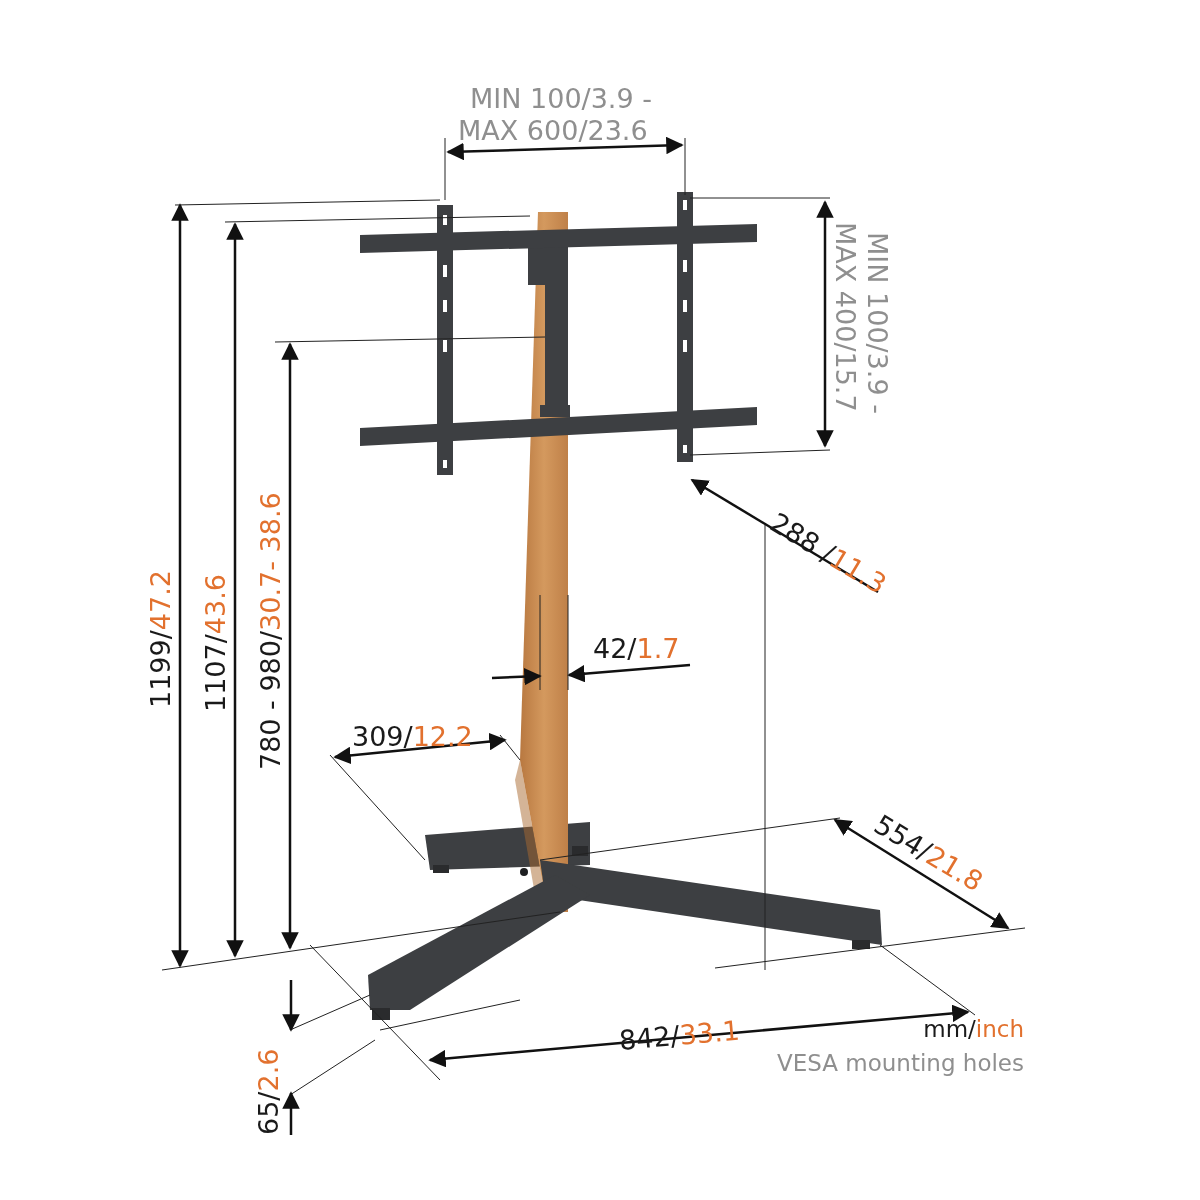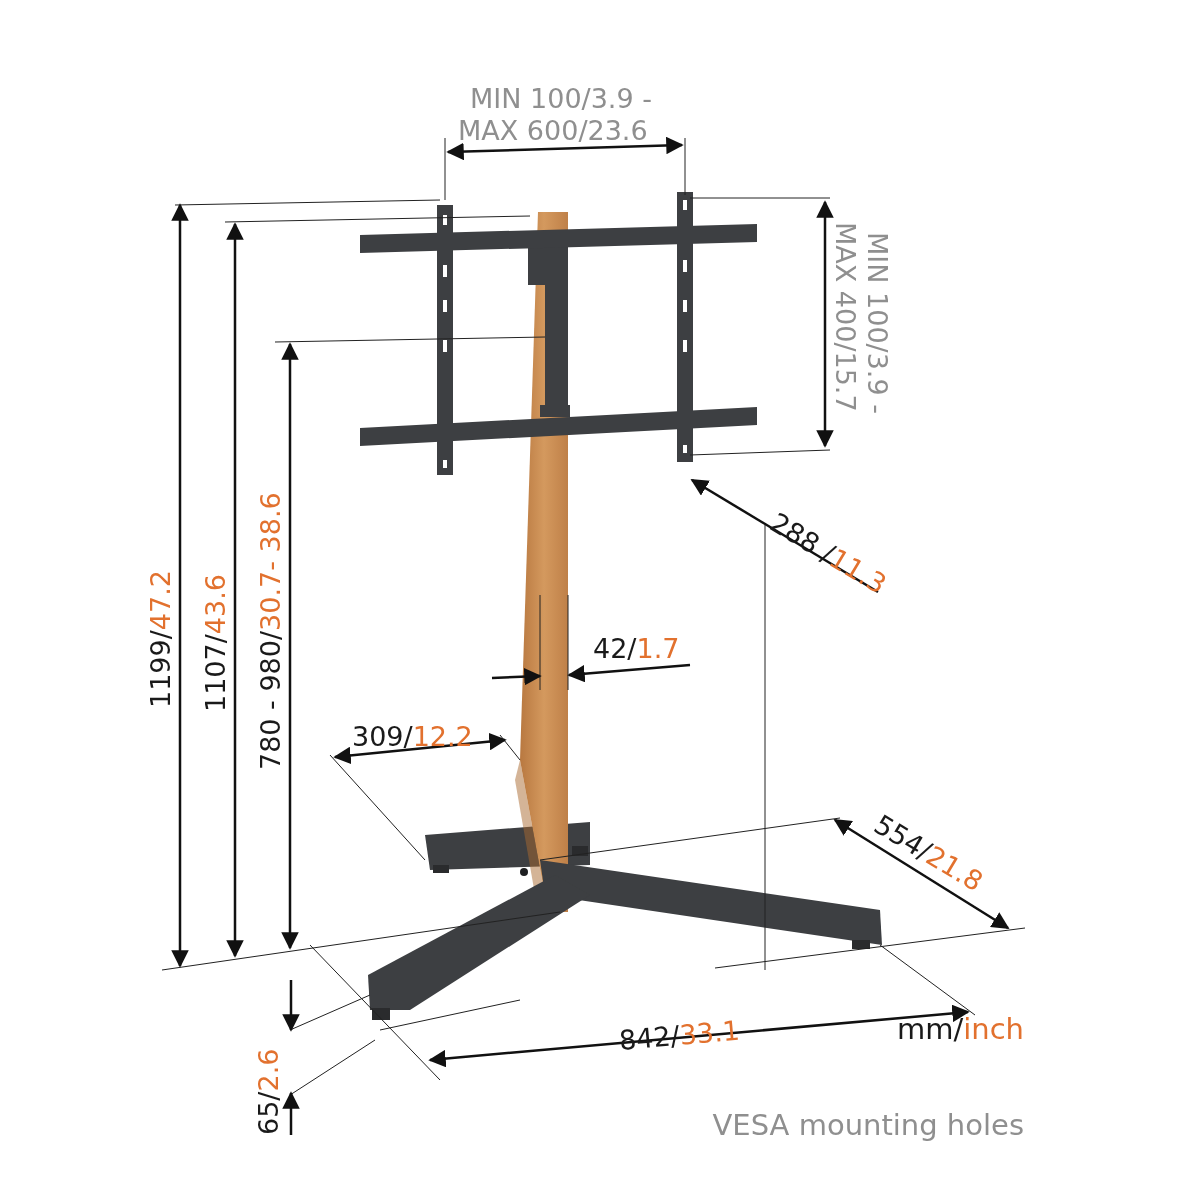--- a/index.html
+++ b/index.html
@@ -4,23 +4,23 @@
 <style>
   html, body { margin: 0; padding: 0; background: #ffffff; }
   body { width: 1200px; height: 1200px; position: relative; overflow: hidden; font-family: "Liberation Sans", sans-serif; }
   svg#drawing { position: absolute; left: 0; top: 0; }
   .dim { font-family: "DejaVu Sans", sans-serif; font-size: 27px; }
   .blk { fill: #1a1a1a; }
   .org { fill: #e2712e; }
   .gry { fill: #8f8f8f; }
   .ln { stroke: #111; stroke-width: 2.5; fill: none; }
   .thin { stroke: #222; stroke-width: 1; fill: none; }
-  .legend { position: absolute; right: 176px; text-align: right; font-family: "DejaVu Sans", sans-serif; font-size: 29px; line-height: 34px; }
+  .legend { position: absolute; right: 176px; text-align: right; font-family: "DejaVu Sans", sans-serif; font-size: 23px; line-height: 34px; }
   .legend-1 { top: 1012px; }
-  .legend-2 { top: 1108px; }
+  .legend-2 { top: 1046px; }
   .c-blk { color: #1a1a1a; }
   .c-org { color: #e2712e; }
   .c-gry { color: #8f8f8f; }
 </style>
 </head>
 <body>
 
 <svg id="drawing" width="1200" height="1200" viewBox="0 0 1200 1200">
   <defs>
     <marker id="arr" viewBox="0 0 10 10" refX="9" refY="5" markerWidth="7" markerHeight="7" orient="auto-start-reverse">

